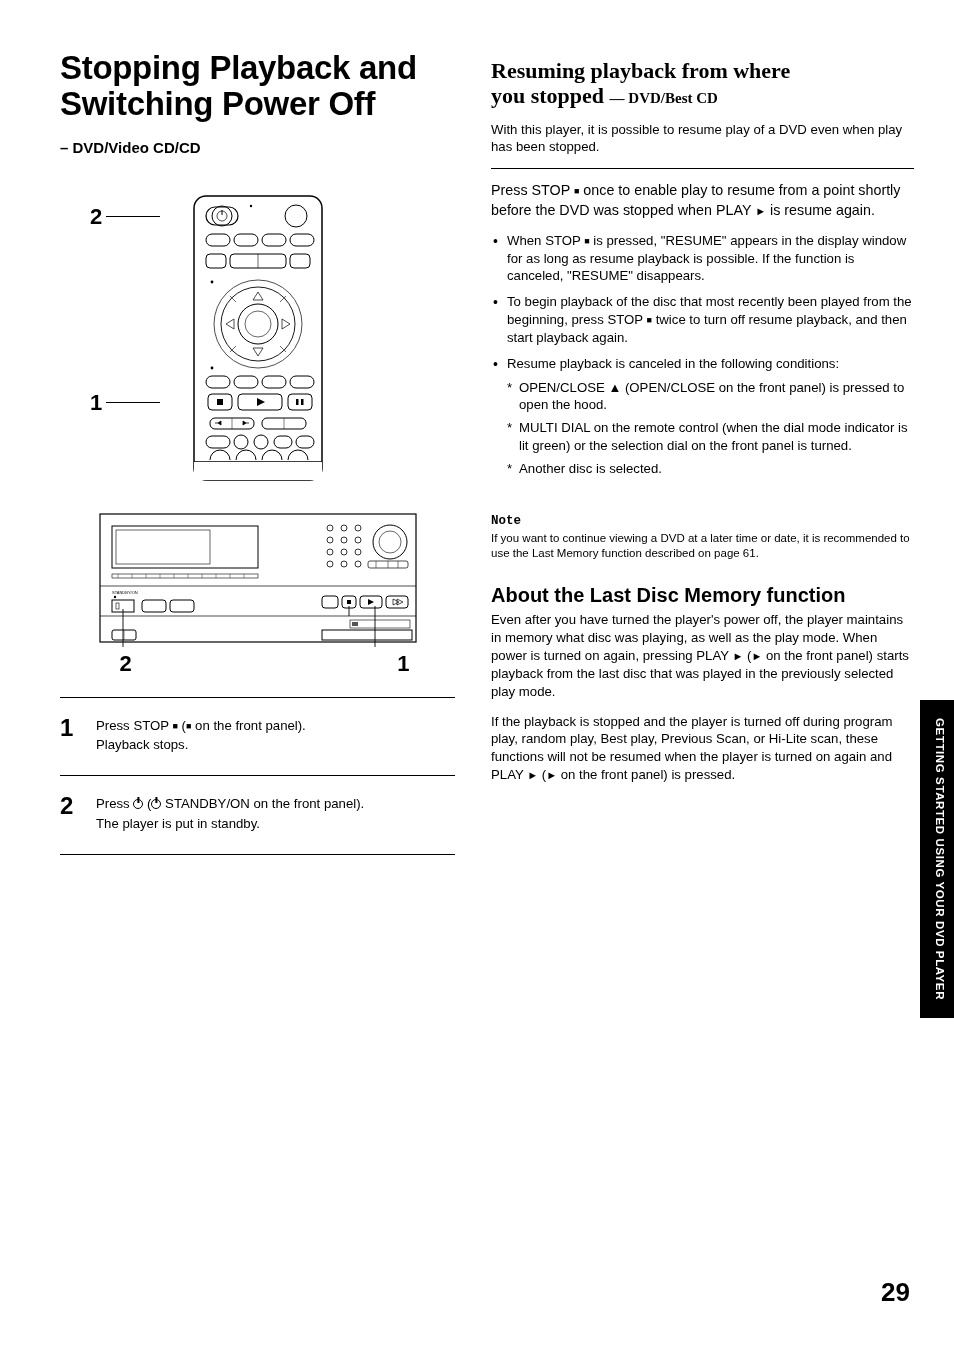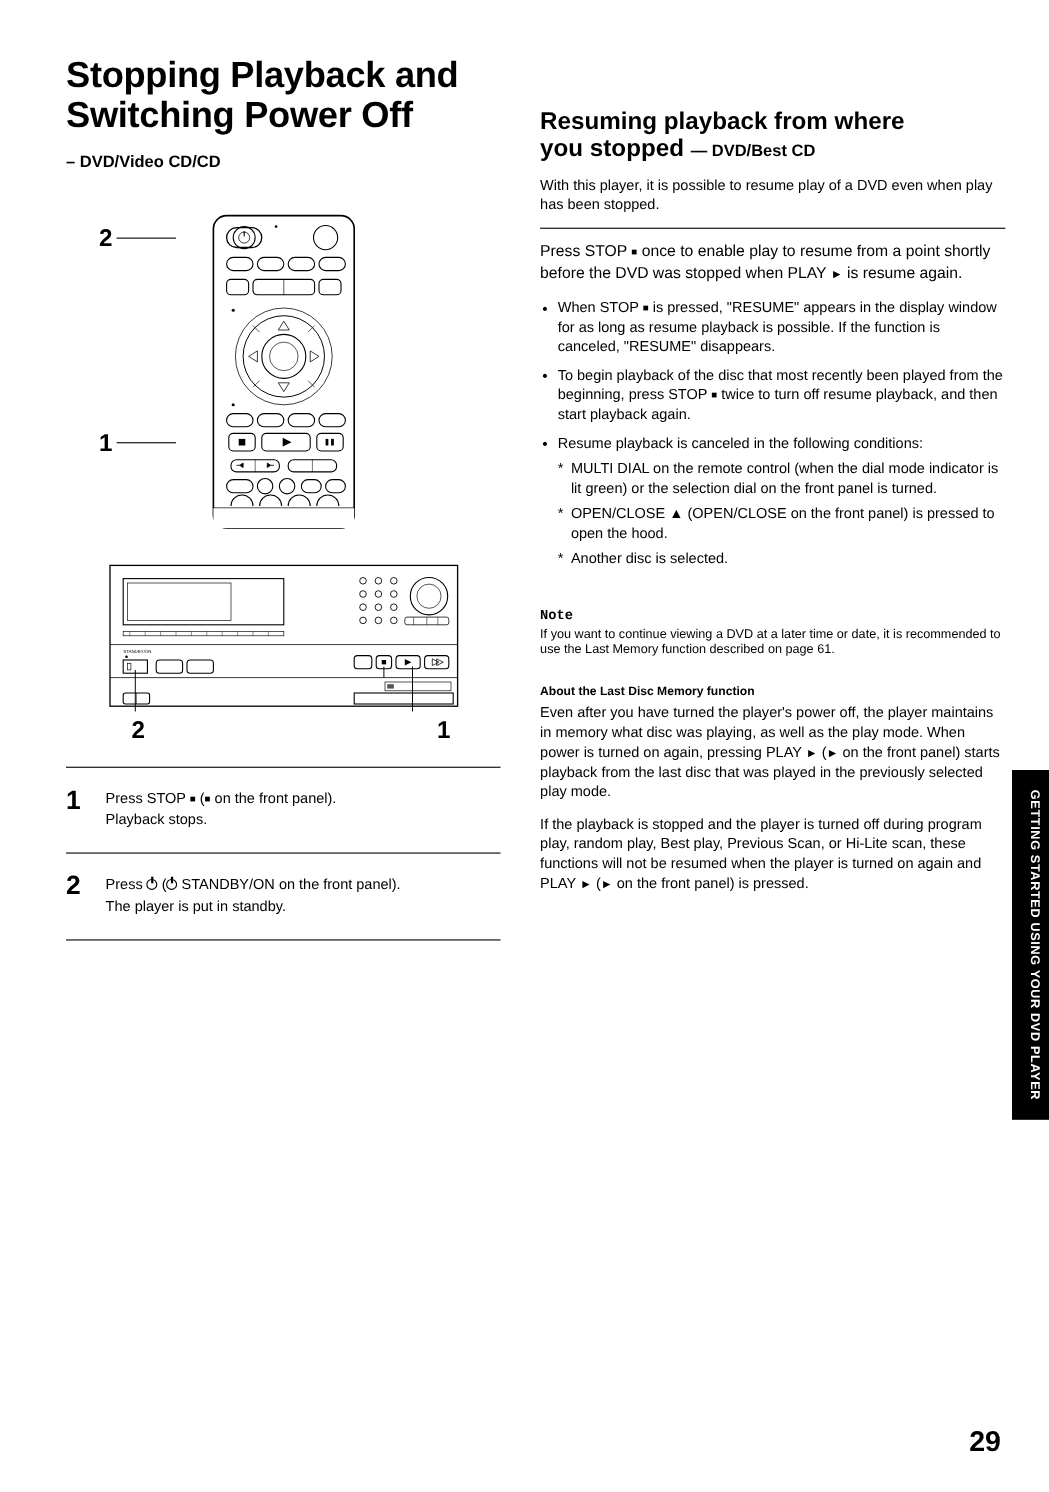--- a/index.html
+++ b/index.html
@@ -9,21 +9,20 @@
     height: 1356px;
     margin: 0;
     font-family: "Helvetica Neue", Helvetica, Arial, sans-serif;
     color: #000;
     position: relative;
   }
   .page {
     display: flex;
     padding: 50px 40px 40px 60px;
     gap: 36px;
-    align-items: center;
   }
   .col { flex: 1; min-width: 0; }
   .left { flex: 0 0 395px; }
   .right { flex: 1; }
 
   h1 {
     font-size: 33px;
     font-weight: 700;
     margin: 0 0 16px 0;
     font-stretch: condensed;
@@ -34,21 +33,21 @@
   .subtitle-row {
     font-size: 15px;
     font-weight: 700;
     font-family: "Arial Narrow", Arial, sans-serif;
     margin-bottom: 36px;
   }
 
   h2.right-heading {
     font-size: 22px;
     font-weight: 700;
-    font-family: Liberation Sans, sans-serif;
+    font-family: Liberation Serif, serif;
     margin: 8px 0 12px 0;
     line-height: 1.15;
   }
   h2.right-heading .tag {
     font-size: 15px;
     font-weight: 700;
   }
 
   .body-text {
     font-size: 13.2px;
@@ -104,21 +103,21 @@
     margin: 36px 0 3px 0;
     font-family: Liberation Mono, monospace;
   }
   .note-text {
     font-size: 11.5px;
     line-height: 1.3;
     margin: 0 0 24px 0;
   }
 
   h3.sub3 {
-    font-size: 11px;
+    font-size: 20px;
     font-weight: 700;
     margin: 14px 0 4px 0;
   }
 
   .steps { margin-top: 20px; }
   .step-row {
     display: flex;
     gap: 16px;
     align-items: flex-start;
     padding: 10px 0 12px 0;
@@ -154,21 +153,21 @@
     writing-mode: vertical-rl;
     text-orientation: mixed;
     padding: 18px 8px 18px 8px;
     letter-spacing: 0.6px;
     font-family: "Arial Narrow", Arial, sans-serif;
   }
 
   .page-num {
     position: absolute;
     right: 44px;
-    bottom: 30px;
+    bottom: 48px;
     font-size: 26px;
     font-weight: 700;
     font-family: "Arial Narrow", Arial, sans-serif;
   }
 
   .remote-wrap {
     display:flex;
     justify-content:center;
     margin: 20px 0 30px 0;
     position:relative;
@@ -413,22 +412,22 @@
     <ul class="bullets">
       <li>
         <span>When </span><b>STOP</b> <span class="icon-sq">■</span><span> is pressed, "RESUME" appears in the display window for as long as resume playback is possible. If the function is canceled, "RESUME" disappears.</span>
       </li>
       <li>
         <span>To begin playback of the disc that most recently been played from the beginning, press </span><b>STOP</b> <span class="icon-sq">■</span><span> twice to turn off resume playback, and then start playback again.</span>
       </li>
       <li>
         <span>Resume playback is canceled in the following conditions:</span>
         <ul class="sublist">
+          <li><b>OPEN/CLOSE</b> <span class="icon-eject">▲</span><span> (</span><b>OPEN/CLOSE</b><span> on the front panel) is pressed to open the hood.</span></li>
           <li><b>MULTI DIAL</b><span> on the remote control (when the dial mode indicator is lit green) or the selection dial on the front panel is turned.</span></li>
-          <li><b>OPEN/CLOSE</b> <span class="icon-eject">▲</span><span> (</span><b>OPEN/CLOSE</b><span> on the front panel) is pressed to open the hood.</span></li>
           <li><span>Another disc is selected.</span></li>
         </ul>
       </li>
     </ul>
 
     <div class="note-head">Note</div>
     <p class="note-text">If you want to continue viewing a DVD at a later time or date, it is recommended to use the Last Memory function described on page 61.</p>
 
     <h3 class="sub3">About the Last Disc Memory function</h3>
     <p class="body-text">

